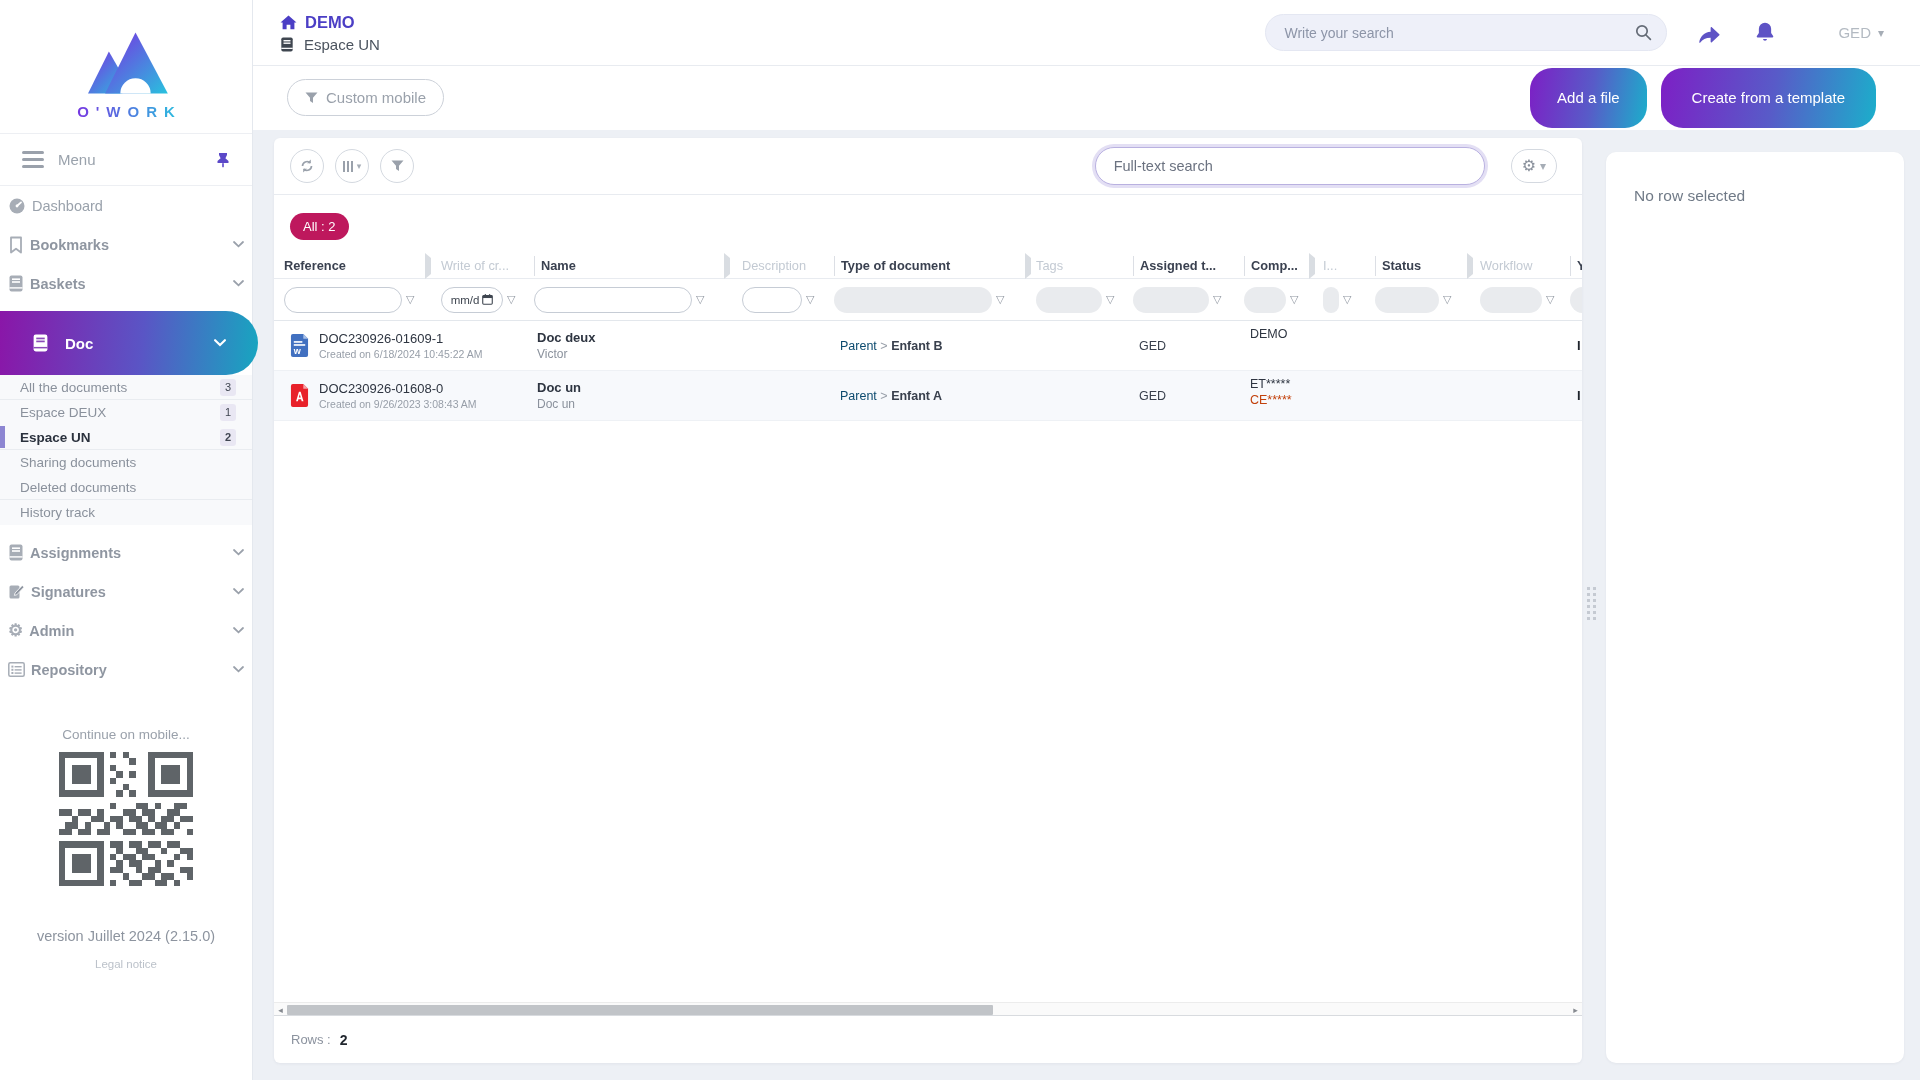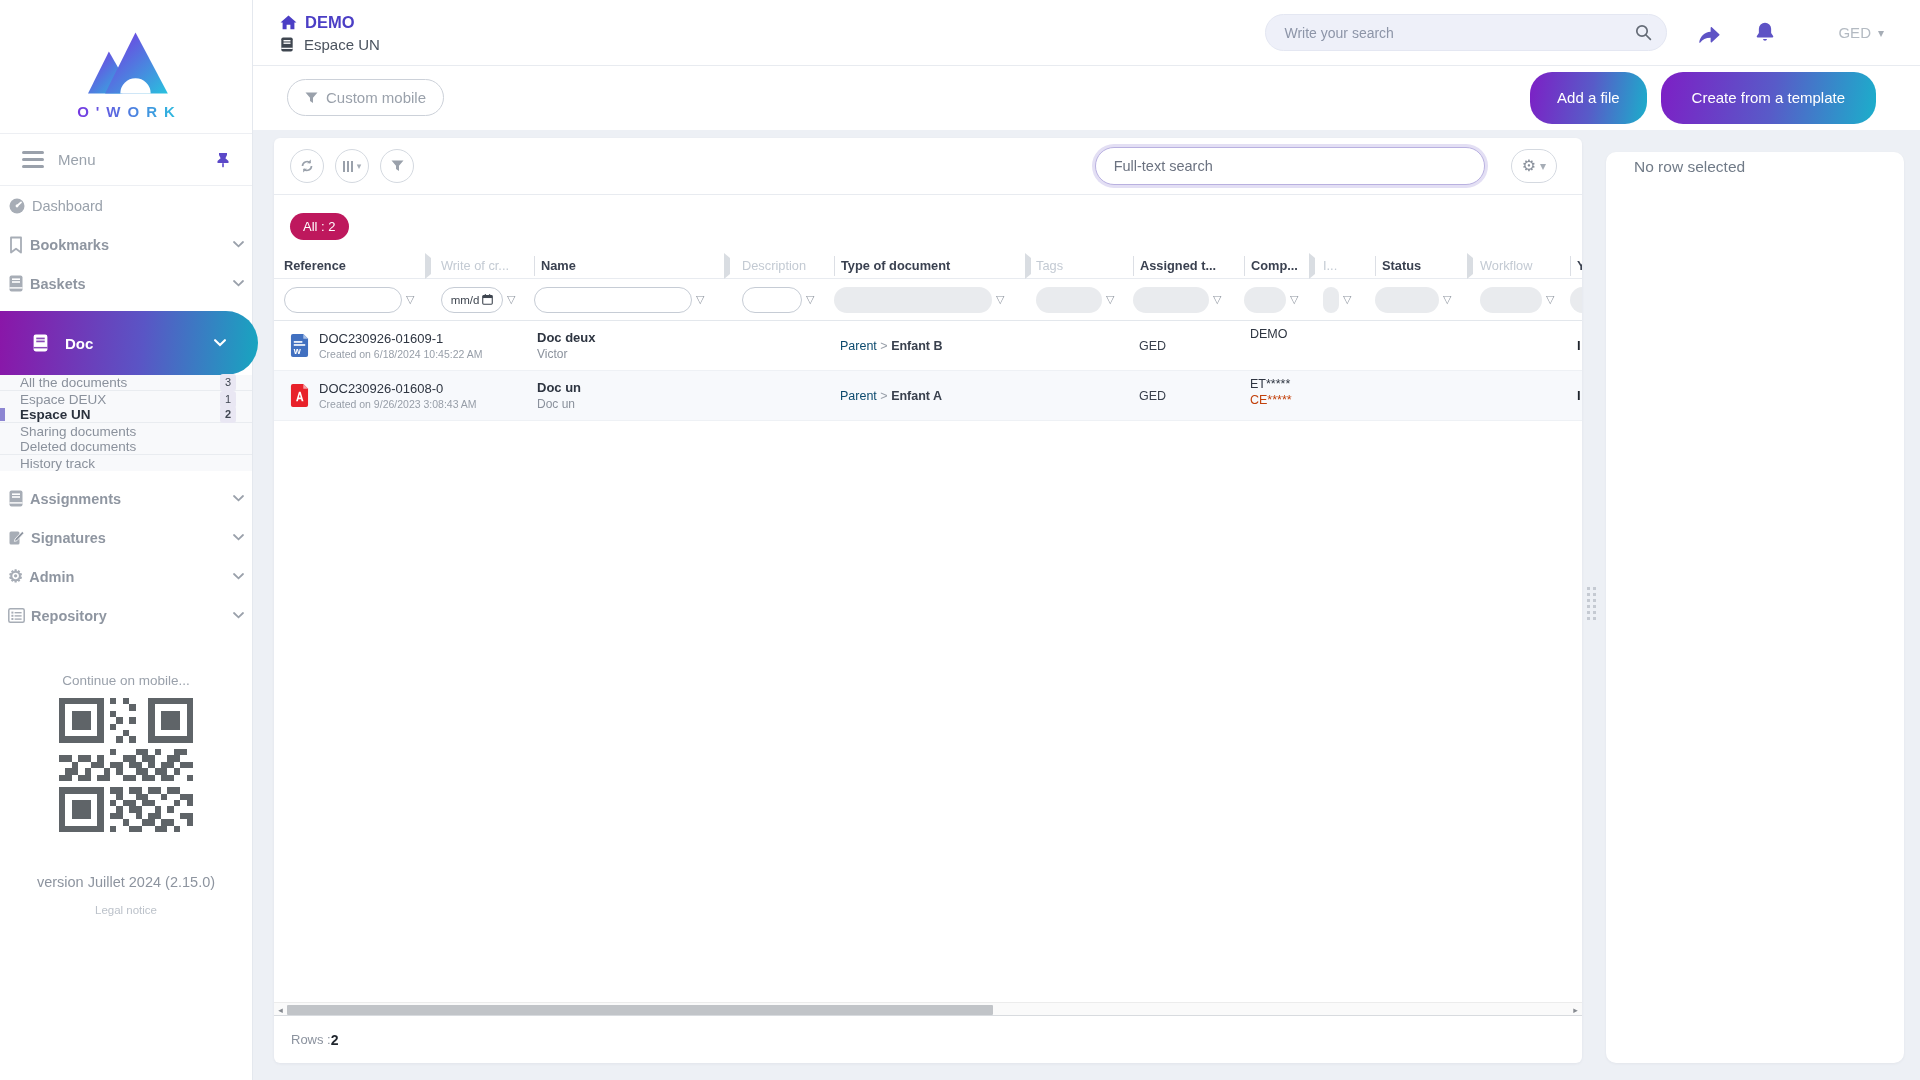--- a/index.html
+++ b/index.html
@@ -23,21 +23,21 @@
   .menu-label { color:#9aa2ac; font-size:15px; }
   .pin { margin-left:auto; }
   .nav-item { height:39px; display:flex; align-items:center; gap:6px; padding:0 8px; color:#8f96a1; font-weight:bold; font-size:14.5px; cursor:pointer; }
   .nav-item.reg { font-weight:normal; color:#9aa2ac; }
   .nav-item .chev { margin-left:auto; }
   .doc-active { height:64px; margin-top:8px; width:258px; border-radius:0 33px 33px 0;
     background:linear-gradient(95deg,#8a16a8 0%,#5a55c5 55%,#17a6c0 100%);
     display:flex; align-items:center; gap:16px; padding:0 32px; color:#fff; font-weight:bold; font-size:15px; cursor:pointer; }
   .doc-active .chev { margin-left:auto; }
   .sub-list { background:#f8f9fb; }
-  .sub-item { height:16px; display:flex; align-items:center; padding:0 16px 0 20px; color:#8a919c; font-size:13.5px; position:relative; cursor:pointer; }
+  .sub-item { height:25px; display:flex; align-items:center; padding:0 16px 0 20px; color:#8a919c; font-size:13.5px; position:relative; cursor:pointer; }
   .sub-item.div { border-bottom:1px solid #e9ecf0; }
   .sub-item.active { font-weight:bold; color:#2b323e; }
   .sub-item.active::before { content:""; position:absolute; left:0; top:1px; bottom:1px; width:5px; background:#8d86d2; }
   .badge { margin-left:auto; background:#e9e7f3; color:#3f4551; font-size:11px; line-height:1; padding:3px 5px; border-radius:3px; }
   .side-bottom { margin-top:8px; }
   .mobile-hint { margin-top:38px; text-align:center; color:#9aa1ab; font-size:13.5px; }
   .qr-box { margin:10px auto 0; width:134px; height:134px; }
   .version { margin-top:42px; text-align:center; color:#8d949f; font-size:14.5px; }
   .legal { margin-top:14px; text-align:center; color:#bcc2ca; font-size:11.5px; cursor:pointer; }
 
@@ -49,21 +49,21 @@
   .crumb2 { display:flex; align-items:center; gap:10px; color:#4b535e; font-size:15px; }
   .top-search { margin-left:auto; width:402px; height:37px; background:#eef0f9; border:1px solid #e4e7f2; border-radius:19px; display:flex; align-items:center; padding:0 14px 0 18px;gap:14px; }
   .top-search input { flex:1; border:none; outline:none; background:transparent; font-family:inherit; font-size:14px; color:#3a4150; }
   .top-search input::placeholder { color:#8d95a8; }
   .top-ico { margin-left:30px; cursor:pointer; }
   .bell-ico { margin-left:32px; cursor:pointer; }
   .user-menu { margin-left:62px; margin-right:12px; display:flex; align-items:center; gap:7px; color:#b3bac2; font-size:15px; cursor:pointer; }
   .caret { color:#a6adb6; font-size:12px; }
   .topbar-row2 { height:63px; display:flex; align-items:center; padding:0 44px 0 34px; }
   .btn-outline { height:37px; border:1px solid #ccd1d9; border-radius:20px; background:#fff; display:flex; align-items:center; gap:8px; padding:0 17px; color:#9aa1ab; font-size:15px; cursor:pointer; }
-  .grad-btn { height:52px; border:none; border-radius:22px; color:#fff; font-family:inherit; font-size:15px; display:flex; align-items:center; justify-content:center; cursor:pointer;
+  .grad-btn { height:60px; border:none; border-radius:22px; color:#fff; font-family:inherit; font-size:15px; display:flex; align-items:center; justify-content:center; cursor:pointer;
     background:linear-gradient(100deg,#7d1fc5 0%,#585bc8 52%,#1bafcb 100%); }
   .btn-add { margin-left:auto; padding:0 27px; }
   .btn-create { margin-left:14px; padding:0 31px; }
 
   
   .main-card { position:absolute; left:274px; top:138px; width:1308px; height:925px; background:#fff; border-radius:6px;
     box-shadow:0 1px 3px rgba(30,40,60,.06); display:flex; flex-direction:column; overflow:hidden; }
   .toolbar { height:57px; flex:0 0 57px; display:flex; align-items:center; padding:0 25px 0 16px; border-bottom:1px solid #e8ebf0; }
   .circle-btn { width:34px; height:34px; border-radius:50%; border:1px solid #d4d9e0; background:#fff; display:flex; align-items:center; justify-content:center; margin-right:11px; cursor:pointer; }
   .cols-glyph { display:flex; align-items:center; gap:2px; }
@@ -107,26 +107,26 @@
   .comp-main { font-size:12.5px; color:#2e3541; }
   .comp-sub { font-size:12.5px; color:#c2410c; }
   .cell-clip { padding-left:7px; font-size:13px; font-weight:bold; color:#1f242c; white-space:nowrap; overflow:hidden; }
   .tfill { flex:1 1 auto; }
 
   
   .hscroll { flex:0 0 14px; background:#fafafa; border-top:1px solid #ececec; box-shadow:inset 0 -1px 0 #d8dbdf; display:flex; align-items:center; }
   .harrow { width:13px; text-align:center; font-size:9px; color:#85898f; cursor:pointer; user-select:none; }
   .harrow.right { margin-left:auto; }
   .hthumb { width:54%; height:10px; background:#c1c4c8; border-radius:1px; cursor:grab; }
-  .card-footer { flex:0 0 47px; display:flex; align-items:center; padding:0 17px; }
+  .card-footer { flex:0 0 47px; display:flex; align-items:center; gap:9px; padding:0 17px; }
   .rows-label { color:#8b929e; font-size:13px; }
   .rows-count { color:#20262e; font-size:14px; font-weight:bold; }
 
   
-  .right-card { position:absolute; left:1606px; top:152px; width:298px; height:911px; background:#fff; border-radius:10px; box-shadow:0 1px 3px rgba(30,40,60,.05); padding:6px 28px; }
+  .right-card { position:absolute; left:1606px; top:152px; width:298px; height:911px; background:#fff; border-radius:10px; box-shadow:0 1px 3px rgba(30,40,60,.05); padding:35px 28px; }
   .no-row { color:#707a87; font-size:15.5px; }
   .resize-dots { position:absolute; left:1587px; top:587px; display:grid; grid-template-columns:3px 3px; gap:3px; cursor:col-resize; }
   .resize-dots i { width:3px; height:3px; background:#c5cad2; display:block; }
 </style>
 </head>
 <body>
 
 <aside class="sidebar">
   <div class="logo-wrap">
     <span class="icon-wrap">

